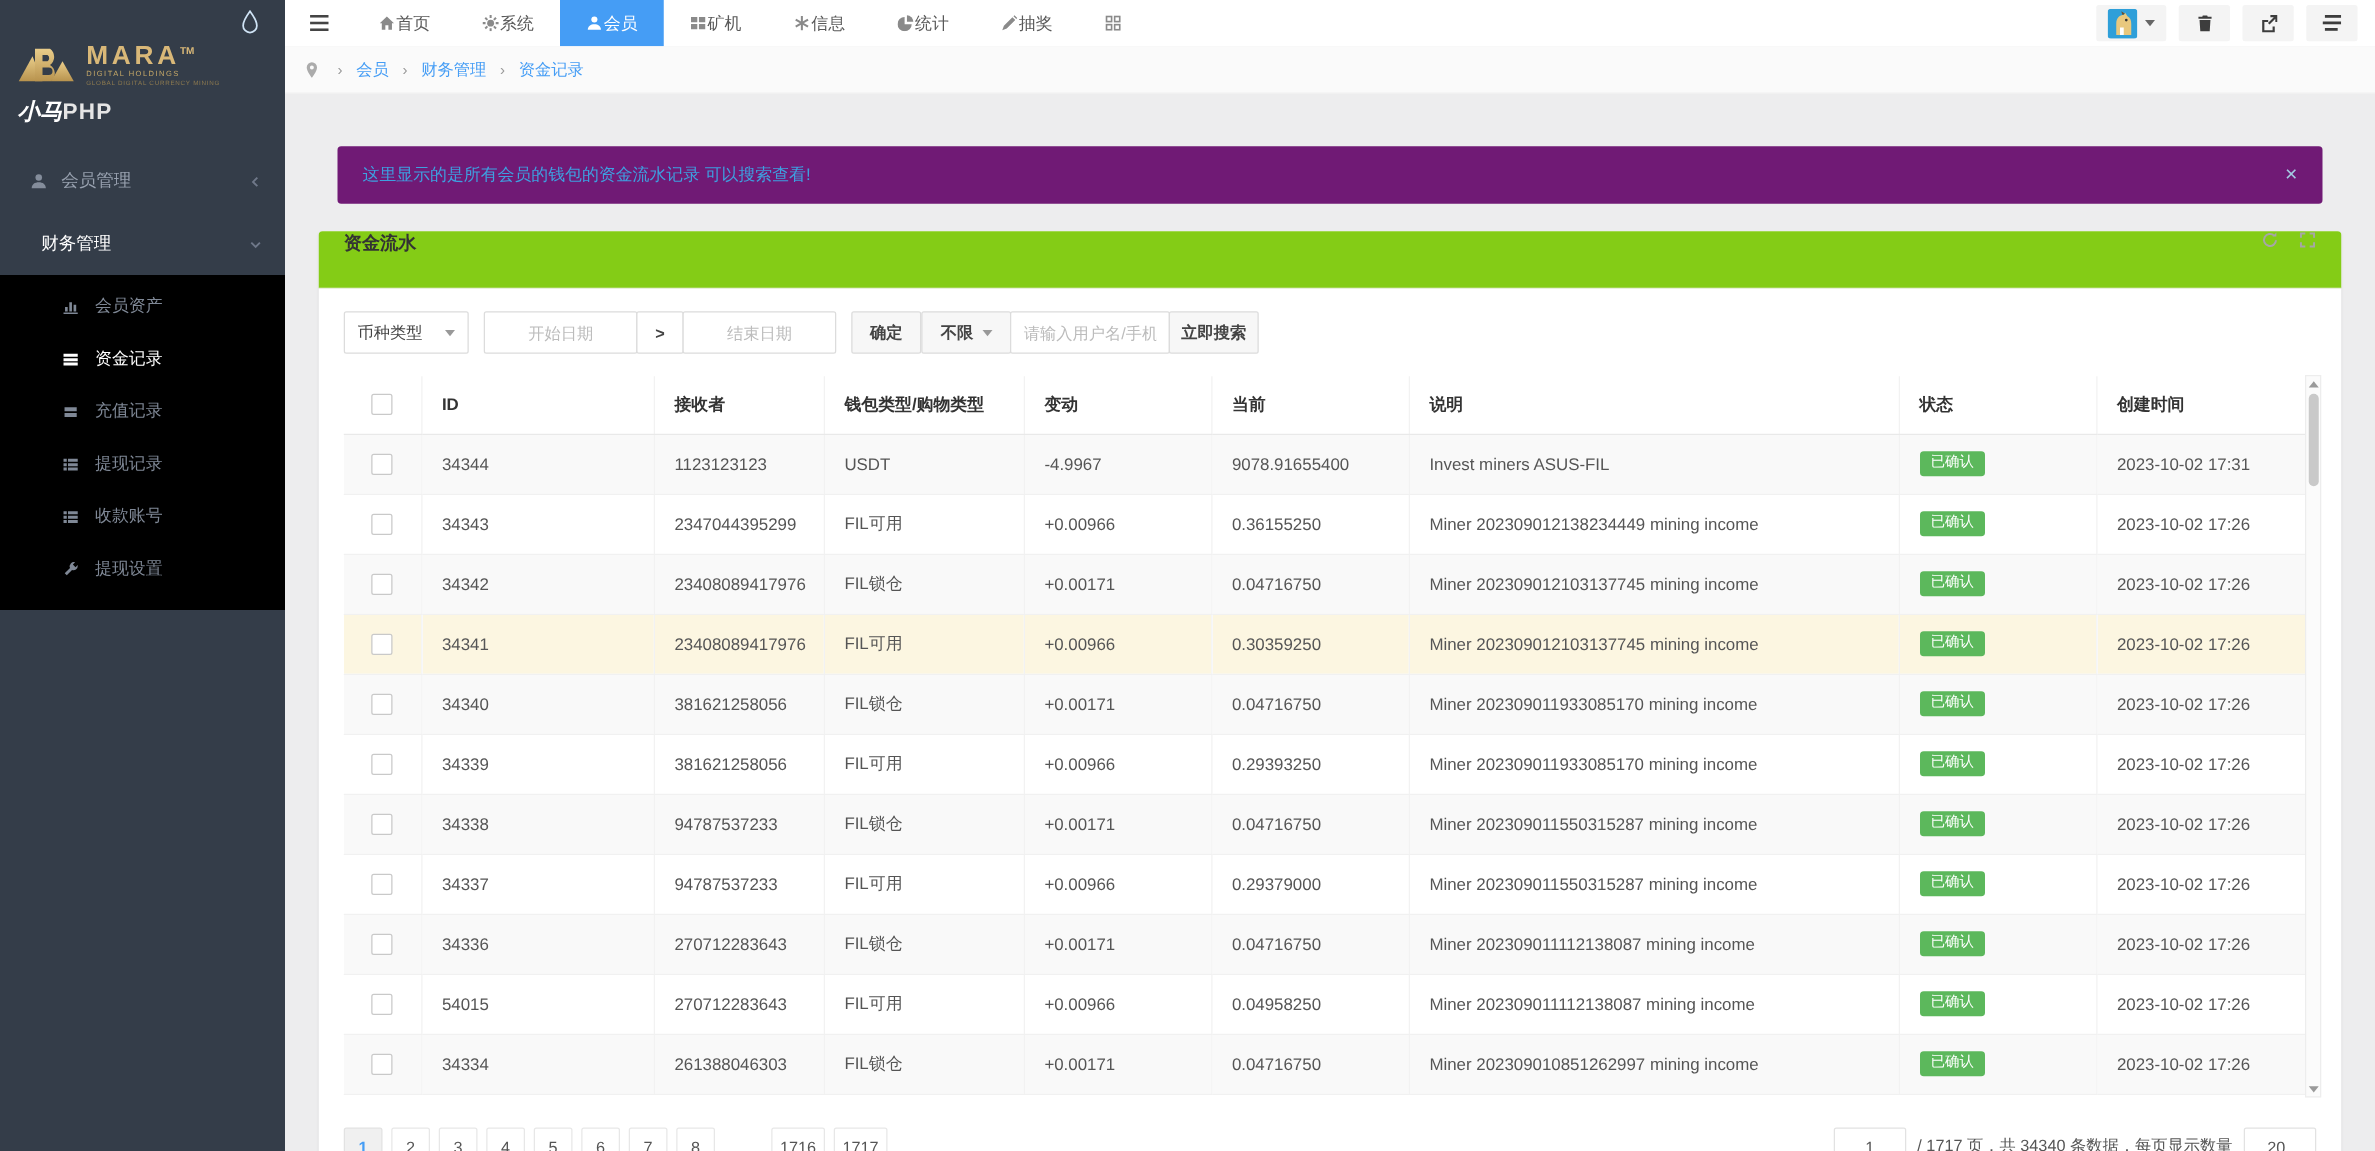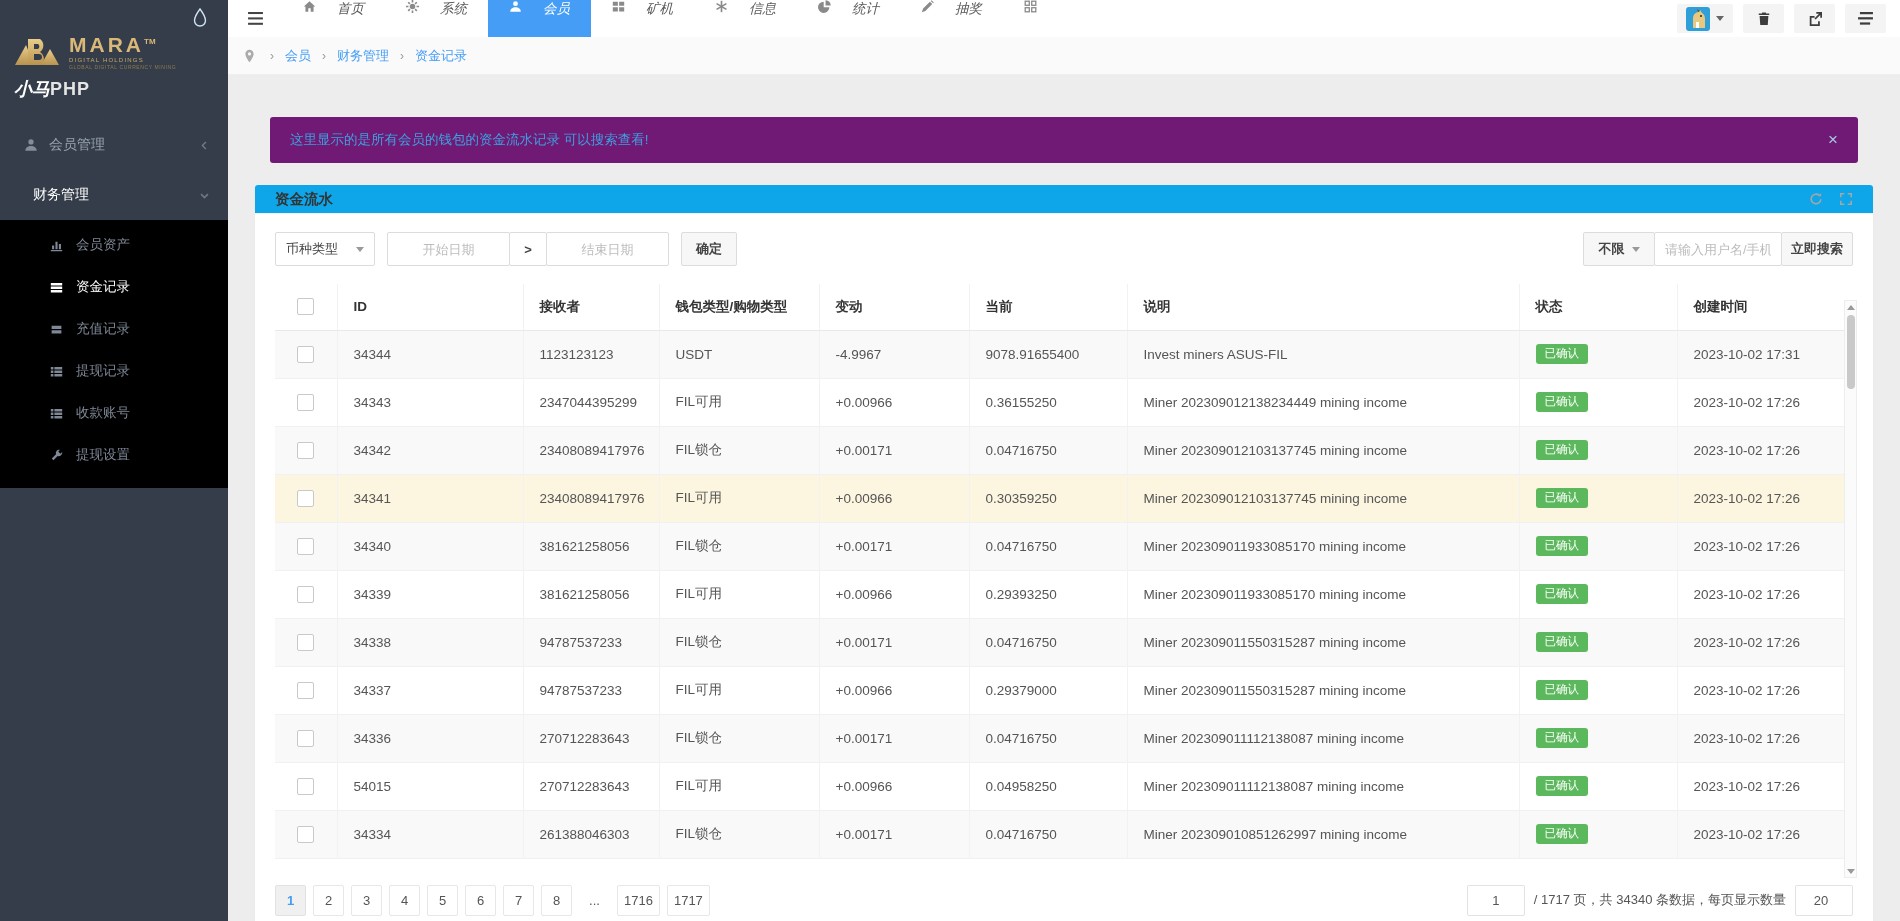--- a/index.html
+++ b/index.html
@@ -25,47 +25,47 @@
   .side-group .chev { margin-left:auto; color:#6f7889; }
   .side-group.open { color:#fff; padding-left:33px; }
   .submenu { background:#000000; padding:4px 0 12px; }
   .sub-item { height:42px; display:flex; align-items:center; padding-left:50px; color:#7f8896; font-size:13.5px; cursor:pointer; }
   .sub-item .si { margin-right:13px; }
   .sub-item.active { color:#fff; }
 
   
   .topbar { position:absolute; left:228px; top:0; right:0; height:37px; background:#fff; display:flex; align-items:stretch; }
   .burger { width:54px; display:flex; align-items:center; justify-content:center; color:#444; cursor:pointer; }
-  .nav-item { display:flex; align-items:flex-start; gap:21px; padding:0 21px; font-size:13.5px; color:#595959; cursor:pointer;font-style:italic; }
+  .nav-item { display:flex; align-items:center; gap:1px; padding:0 21px; font-size:13.5px; color:#595959; cursor:pointer; }
   .nav-item .ni { color:#8a8a8a; }
   .nav-item.active { background:#459df5; color:#fff; }
   .nav-item.active .ni { color:#fff; }
   .top-right { margin-left:auto; display:flex; align-items:center; gap:10px; padding-right:14px; }
   .tr-btn { height:29px; min-width:41px; background:#f4f4f4; border-radius:2px; display:flex; align-items:center; justify-content:center; gap:6px; color:#3d3d3d; cursor:pointer; }
   .avatar { width:24px; height:24px; border-radius:3px; overflow:hidden; }
   .caret { width:0; height:0; border-left:4px solid transparent; border-right:4px solid transparent; border-top:5px solid #666; }
 
   
   .crumbbar { position:absolute; left:228px; top:37px; right:0; height:38px; background:#fafafa; border-bottom:1px solid #efefef; display:flex; align-items:center; padding-left:16px; font-size:13px; }
   .crumbbar .pin { color:#ababab; margin-right:4px; }
   .crumb-sep { color:#9a9a9a; margin:0 11px; font-size:12px; }
   .crumb { color:#459df5; cursor:pointer; }
 
   
   .content { position:absolute; left:228px; top:75px; right:0; bottom:0; padding:0 27px; }
   .alert { margin:42px 15px 0; height:46px; background:#701a75; border-radius:3px; display:flex; align-items:center; padding:0 20px; color:#3ea0e0; font-size:13.5px; }
   .alert .close-x { margin-left:auto; color:#a4cbe2; font-size:17px; cursor:pointer; }
 
   .panel { margin-top:22px; background:#fff; border-radius:3px; box-shadow:0 1px 2px rgba(0,0,0,.05); position:relative; }
-  .panel-head { height:29px; display:flex; align-items:center; padding:0 20px; border-bottom:1px solid #f0f0f0; background:#0ea5e9; border-radius:3px 3px 0 0; }
+  .panel-head { height:46px; display:flex; align-items:flex-start; padding:0 20px; border-bottom:1px solid #f0f0f0; background:#84cc16; border-radius:3px 3px 0 0; }
   .panel-title { font-size:14.5px; font-weight:700; color:#333; }
   .panel-tools { margin-left:auto; display:flex; gap:16px; color:#a6a6a6; }
   .panel-tools span { cursor:pointer; }
 
-  .toolbar { display:flex; justify-content:space-between; padding:18px 20px; }
+  .toolbar { display:flex; padding:18px 20px; }
   .controls { display:flex; }
   .ctl { height:34px; border:1px solid #dcdcdc; background:#fff; font-size:13px; color:#444; display:flex; align-items:center; justify-content:center; border-radius:2px; }
   .sel { justify-content:space-between; padding:0 10px; cursor:pointer; }
   .sel .scaret { width:0; height:0; border-left:4px solid transparent; border-right:4px solid transparent; border-top:5px solid #999; }
   .w-currency { width:100px; }
   input.ctl { outline:none; }
   input.ctl::placeholder { color:#bcbcbc; }
   .date-input { width:123px; text-align:center; margin-left:-1px; }
   .chev-btn { width:38px; font-weight:700; margin-left:-1px; cursor:pointer; }
   .btn-gray { background:#f7f7f7; font-weight:700; cursor:pointer; }

